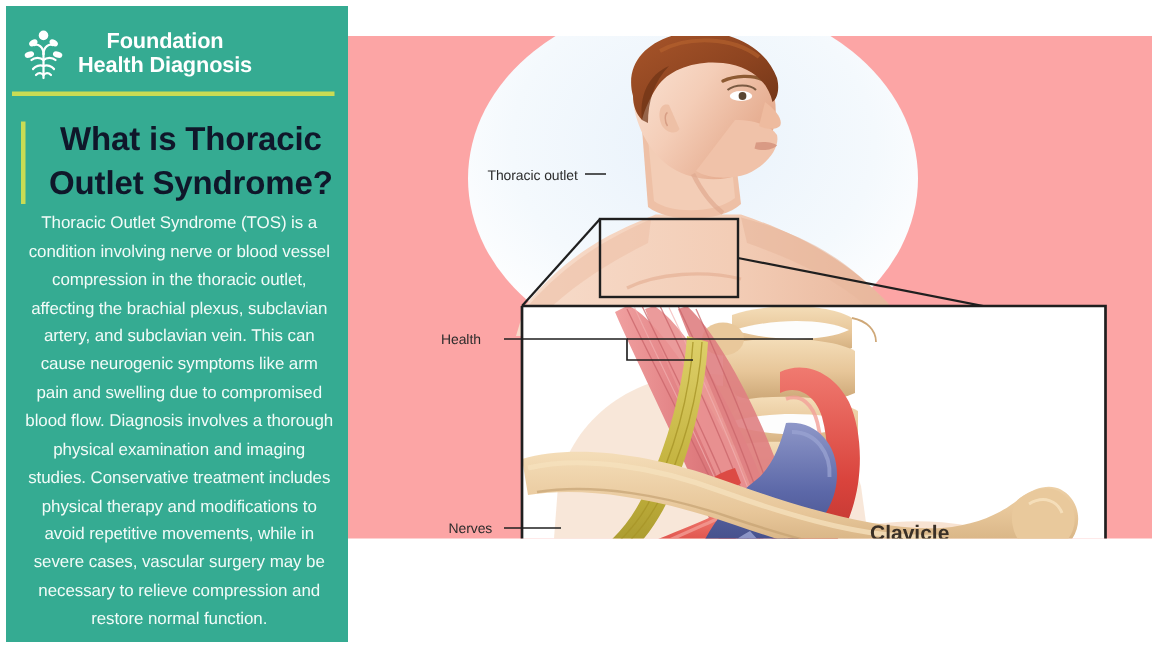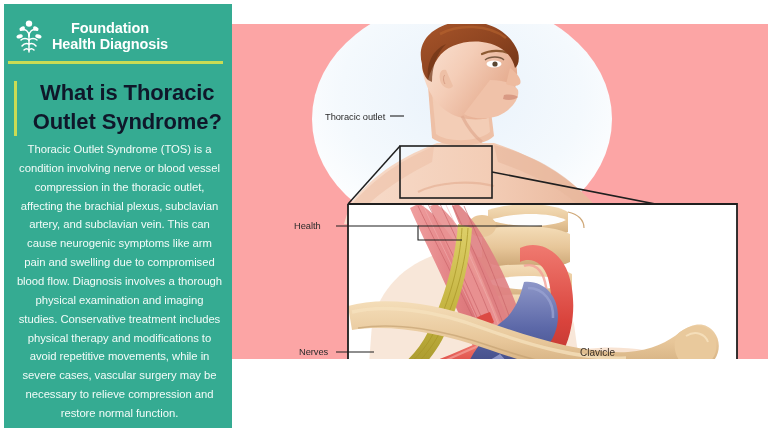--- a/index.html
+++ b/index.html
@@ -82,23 +82,24 @@
     letter-spacing: -0.05px;
   }
   .lbl-thoracic { left: 93px; top: 88px; }
   .lbl-muscles  { left: 62px; top: 197px; }
   .lbl-nerves   { left: 67px; top: 323px; }
   .lbl-artery   { left: 70px; top: 362px; font-family: Liberation Mono, monospace; }
   .lbl-vein     { left: 80px; top: 398px; }
 
   .lbl-in {
     position: absolute;
-    font-size: 10px;
+    font-size: 14px;
     color: #3a3026;
     white-space: nowrap;
+    font-weight: bold;
   }
   .lbl-clavicle { left: 348px; top: 323px; }
   .lbl-rib      { left: 388px; top: 389px; }
 </style>
 </head>
 <body>
 
 <div class="page">
 
   <aside class="sidebar">

